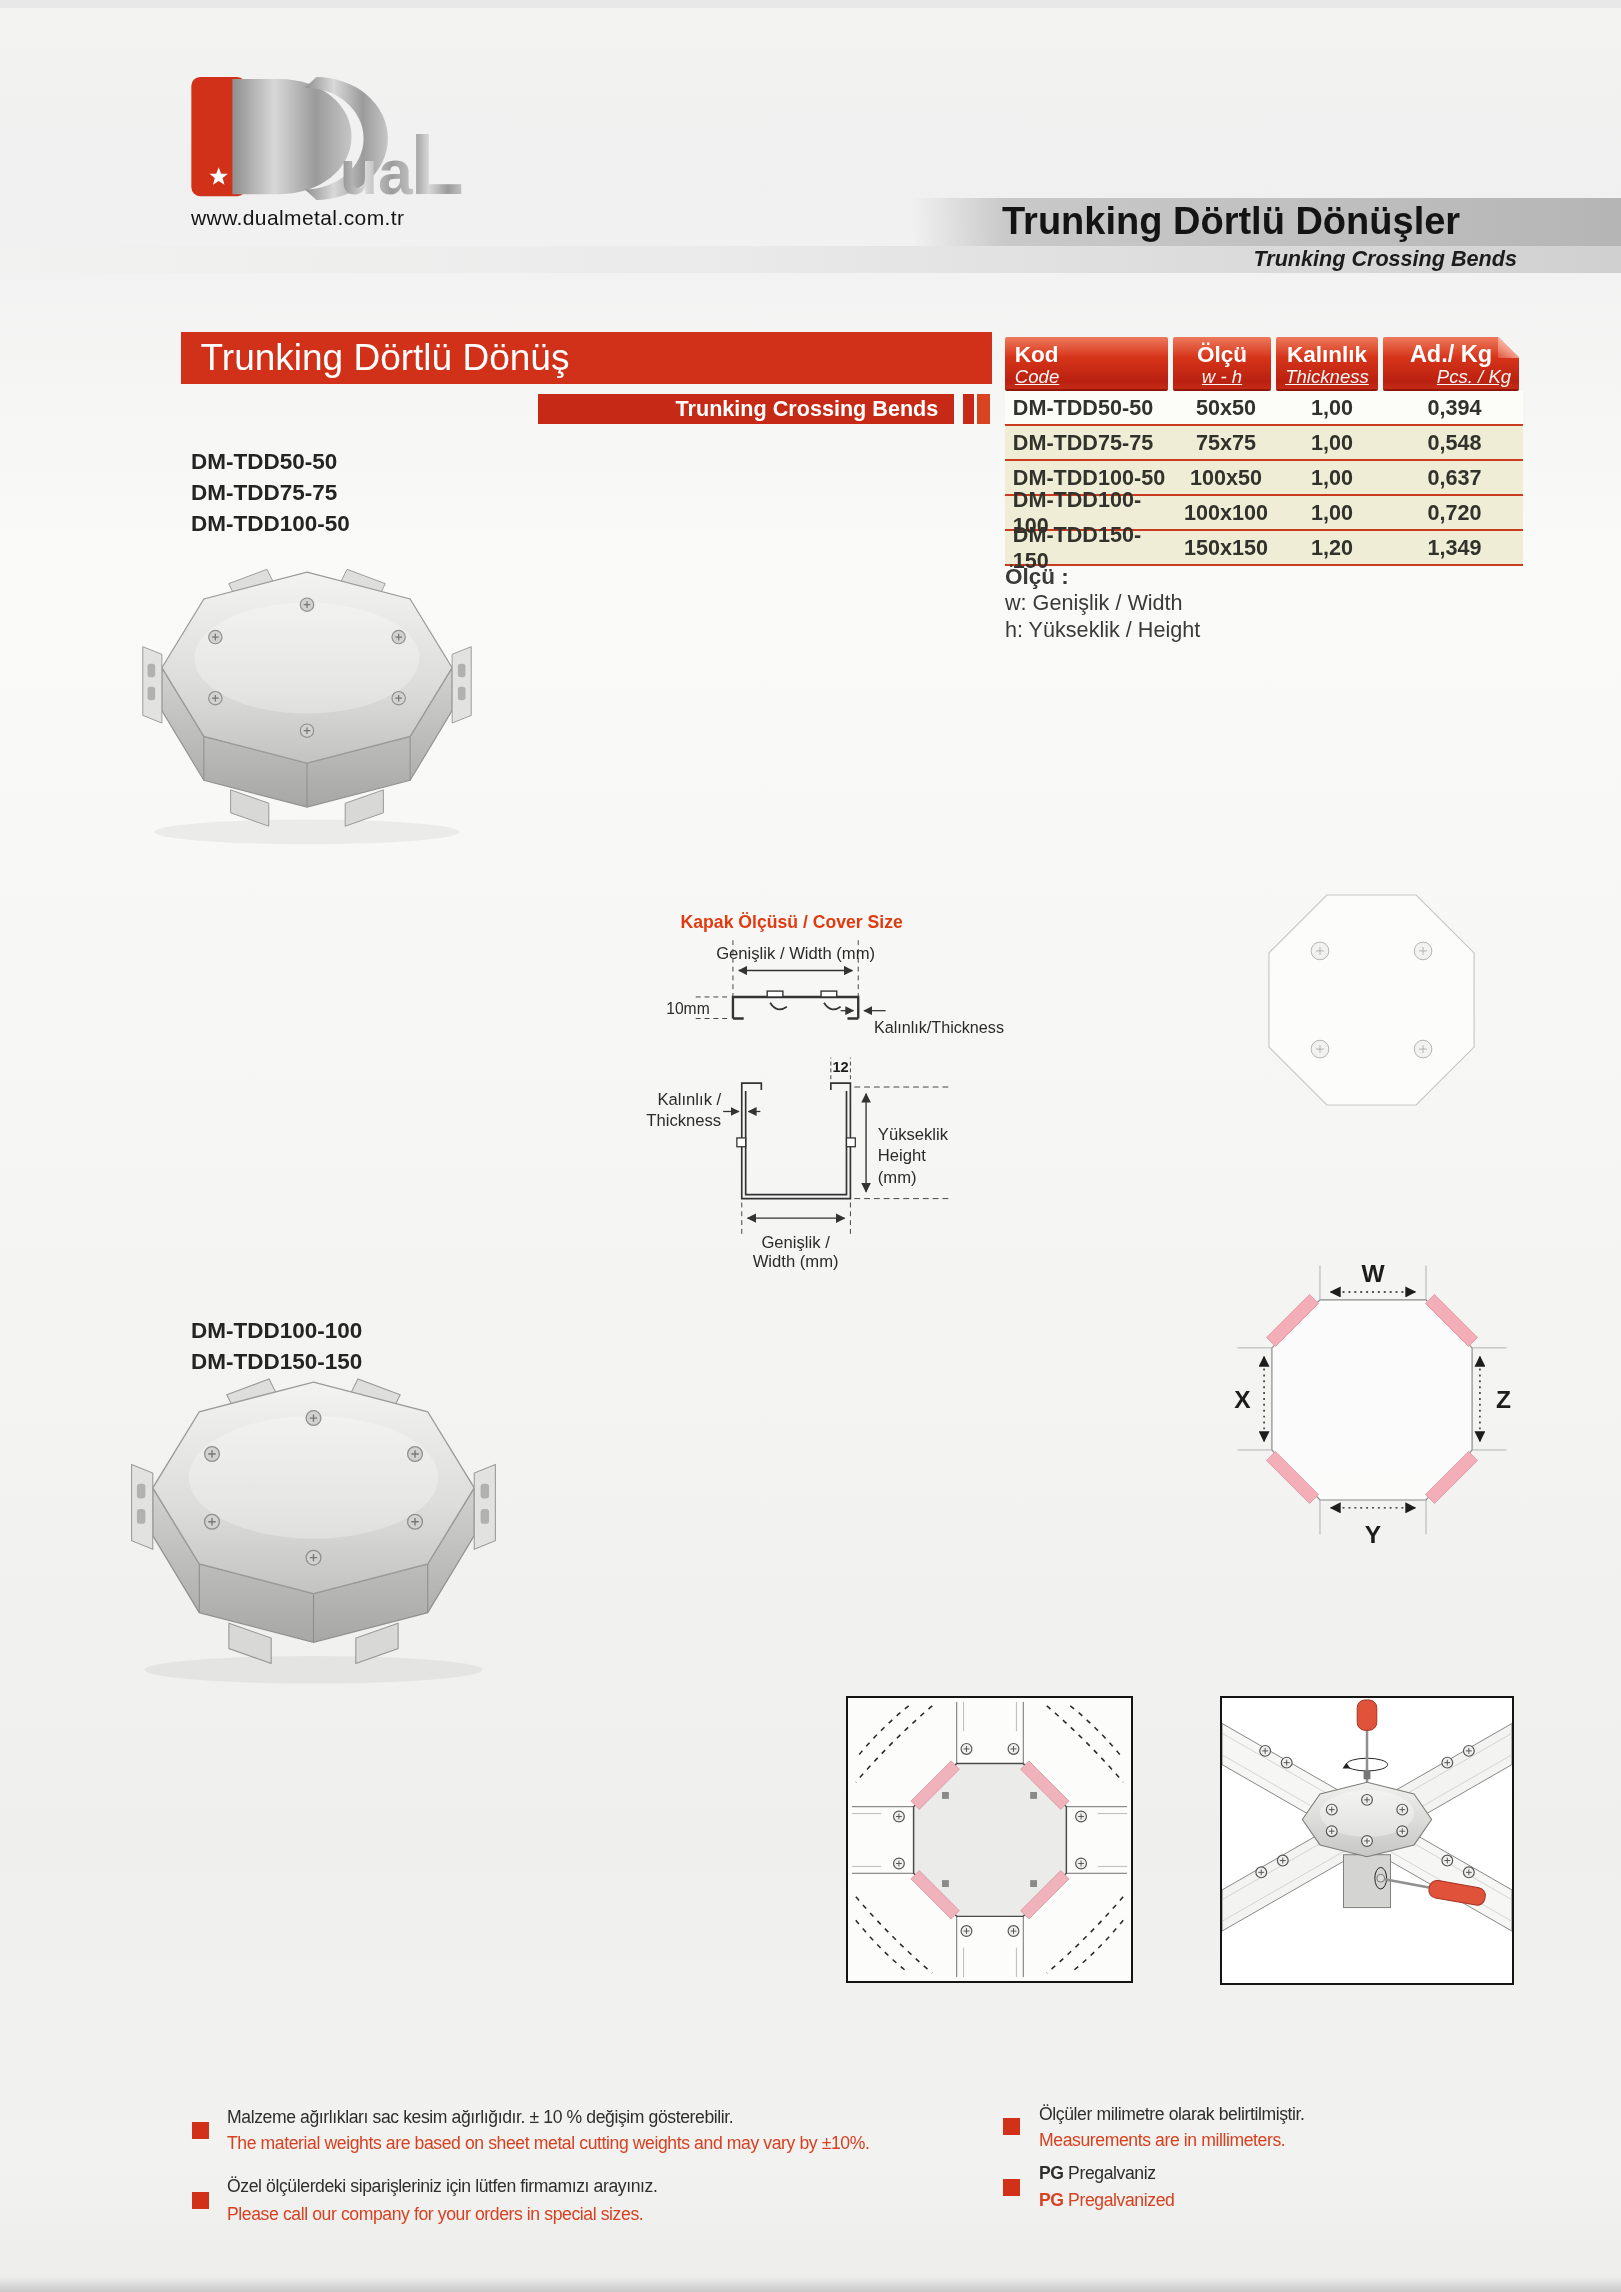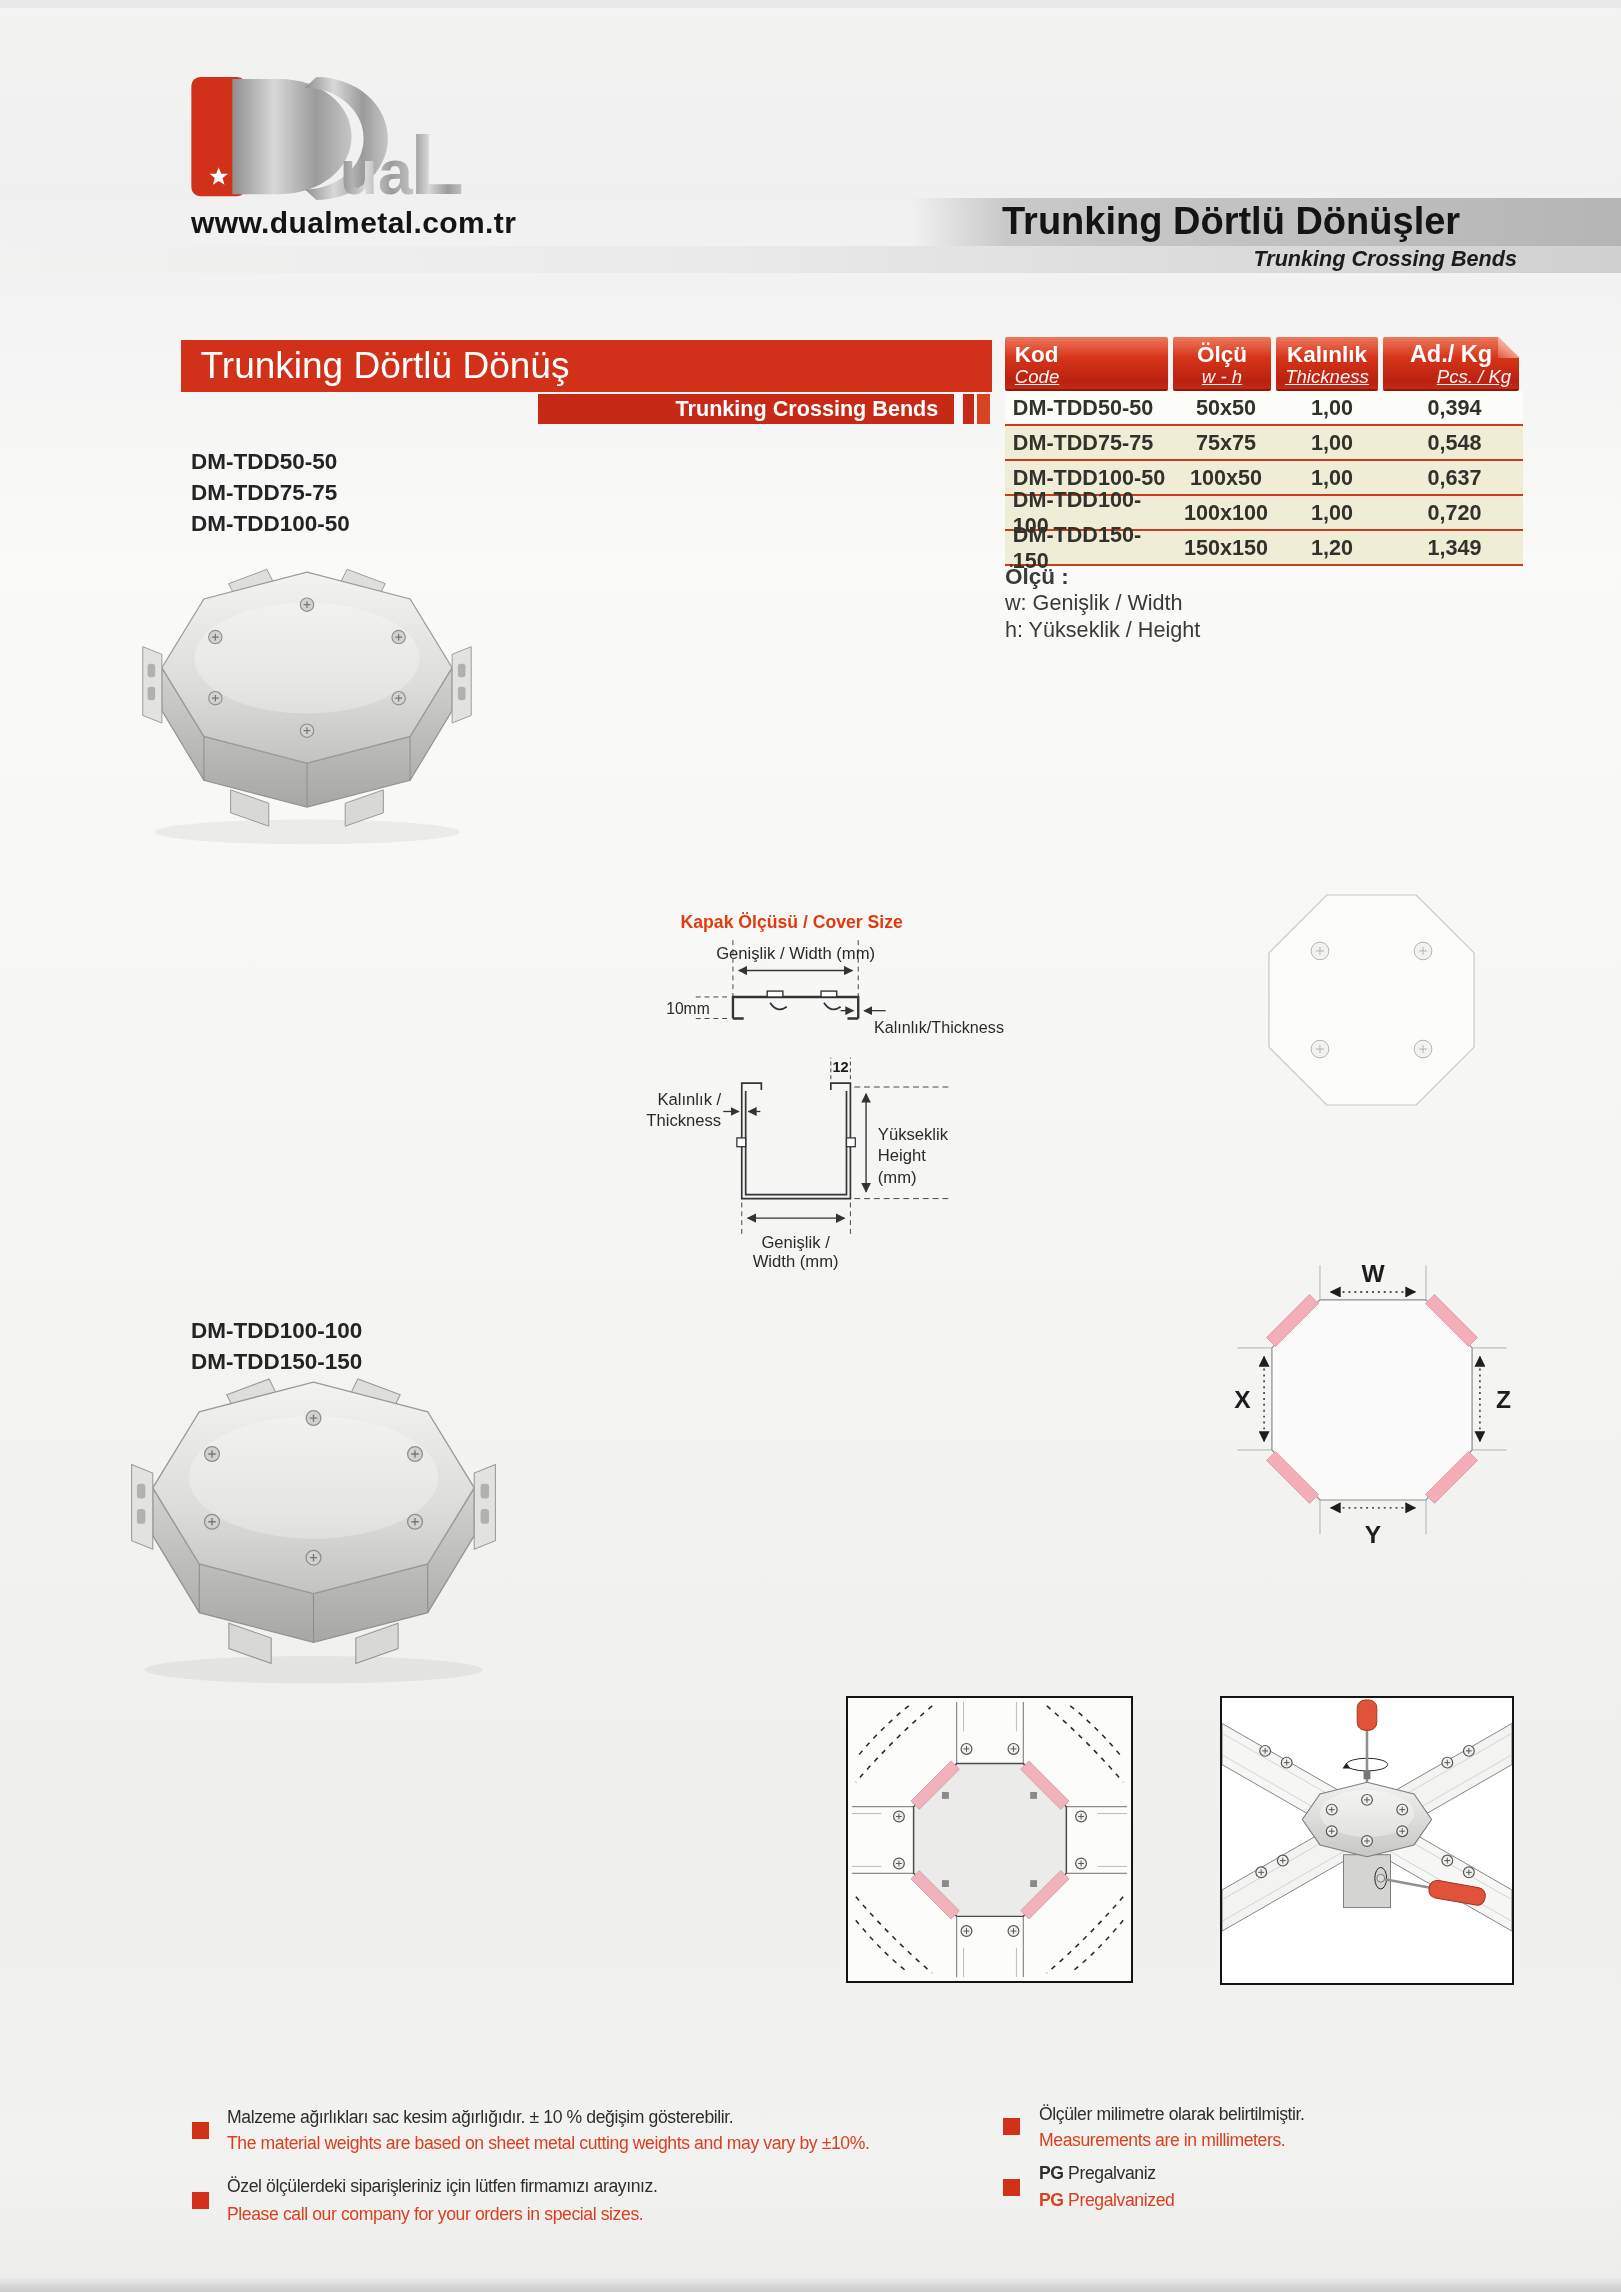--- a/index.html
+++ b/index.html
@@ -2,30 +2,30 @@
 <html><head>
 <meta charset="utf-8">
 <style>
   html,body{margin:0;padding:0;background:#e8e8e8;}
   .page{position:relative;width:1621px;height:2293px;overflow:hidden;margin:8px auto;
         font-family:"Liberation Sans",sans-serif;color:#222;
         background:linear-gradient(180deg,#f3f3f2 0%,#eff0ef 8%,#fafaf9 24%,#f7f7f6 42%,#f3f3f2 62%,#efefee 80%,#f2f2f1 94%,#ececeb 100%);}
   .abs{position:absolute;}
 
   
-  .website{left:191px;top:198px;font-size:30px;font-weight:bold;color:#141414;letter-spacing:0.4px;}
+  .website{left:191px;top:198px;font-size:21px;font-weight:normal;color:#141414;letter-spacing:0.4px;}
   .title-bar{left:912px;top:190px;width:710px;height:60px;
              background:linear-gradient(90deg,rgba(200,200,200,0) 0%,#c9c9c9 13%,#c0c0c0 55%,#b5b5b5 100%);}
   .title-text{padding-left:90px;font-size:38px;font-weight:bold;color:#141414;line-height:46px;white-space:nowrap;}
   .subtitle-strip{left:0;top:238px;width:1621px;height:26.5px;
              background:linear-gradient(90deg,#f2f2f1 0%,#eaeaea 45%,#dadada 78%,#d0d0d0 100%);}
   .subtitle-text{position:absolute;right:104px;top:0;line-height:26.5px;font-size:21.6px;font-weight:bold;font-style:italic;color:#1c1c1c;white-space:nowrap;}
 
   
-  .banner-main{left:181px;top:332px;width:811px;height:52px;background:#d23119;}
+  .banner-main{left:181px;top:324px;width:811px;height:52px;background:#d23119;}
   .banner-main-text{padding-left:19.6px;line-height:52px;font-size:37px;color:#fff;white-space:nowrap;}
   .banner-sub{left:538px;top:386px;width:416px;height:30px;background:#c62a16;}
   .banner-sub-text{position:absolute;right:15.7px;top:0;line-height:30px;font-size:21.6px;font-weight:bold;color:#fff;white-space:nowrap;}
   .endbar1{left:963px;top:386px;width:10.8px;height:30px;background:#c62a16;}
   .endbar2{left:977px;top:386px;width:12.7px;height:30px;background:#d8441f;}
 
   
   .codes-top{left:191px;top:438px;}
   .codes-bottom{left:191px;top:1307px;}
   .code-line{font-size:22.5px;font-weight:bold;color:#242424;line-height:31px;white-space:nowrap;}

